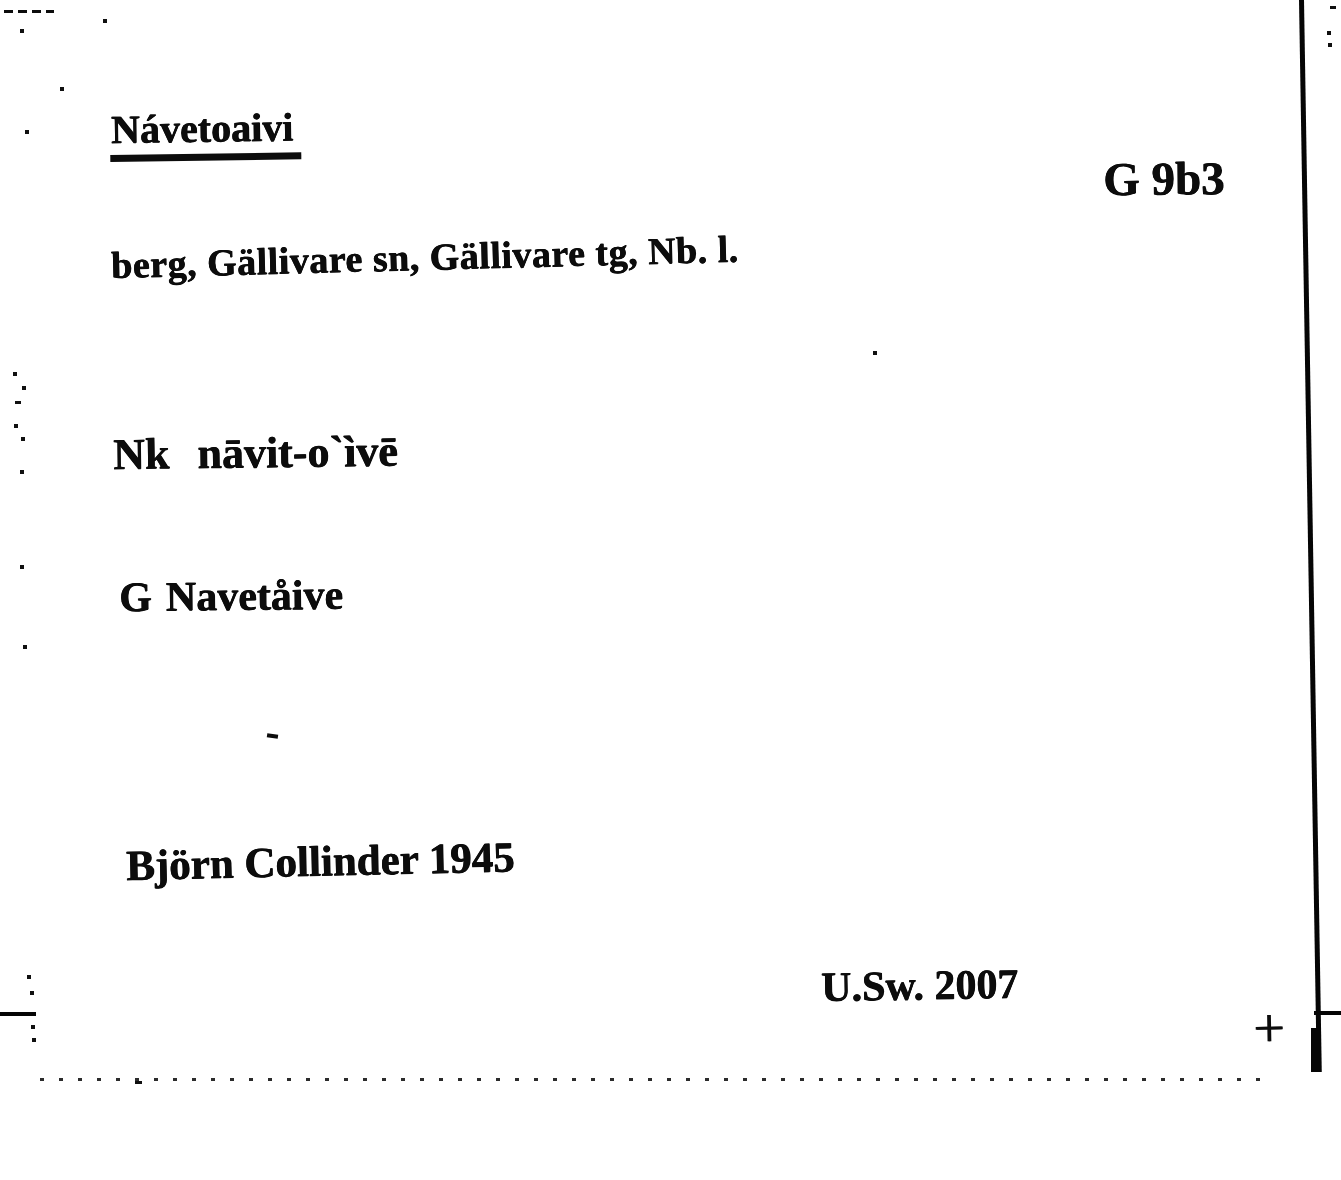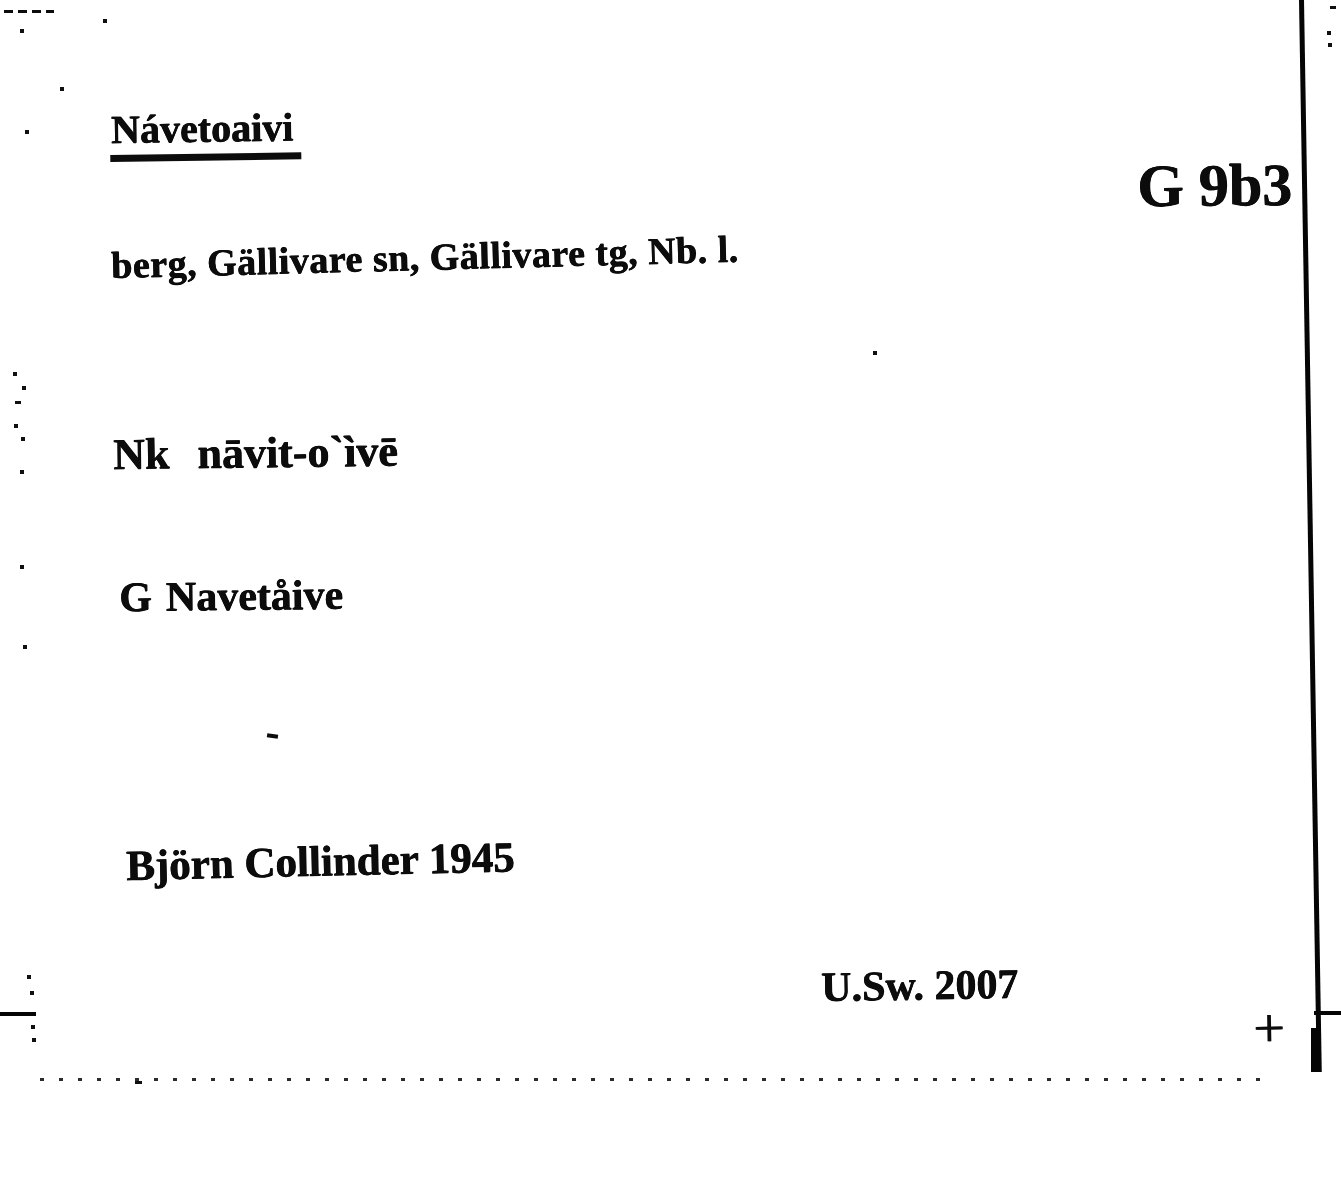--- a/index.html
+++ b/index.html
@@ -30,23 +30,23 @@
     top: 110px;
     font-size: 40px;
     transform: rotate(-0.8deg);
   }
   .heading-underline {
     display: inline-block;
     padding: 0 8px 5px 1px;
     border-bottom: 7px solid #0c0c0c;
   }
   .archive-code {
-    left: 1137px;
+    left: 1103px;
     top: 156px;
-    font-size: 60px;
+    font-size: 47px;
     transform: rotate(-0.5deg);
   }
   .location-line {
     left: 111px;
     top: 246px;
     font-size: 38px;
     letter-spacing: 0.5px;
     transform: rotate(-1.5deg);
   }
   .phonetic-line {

